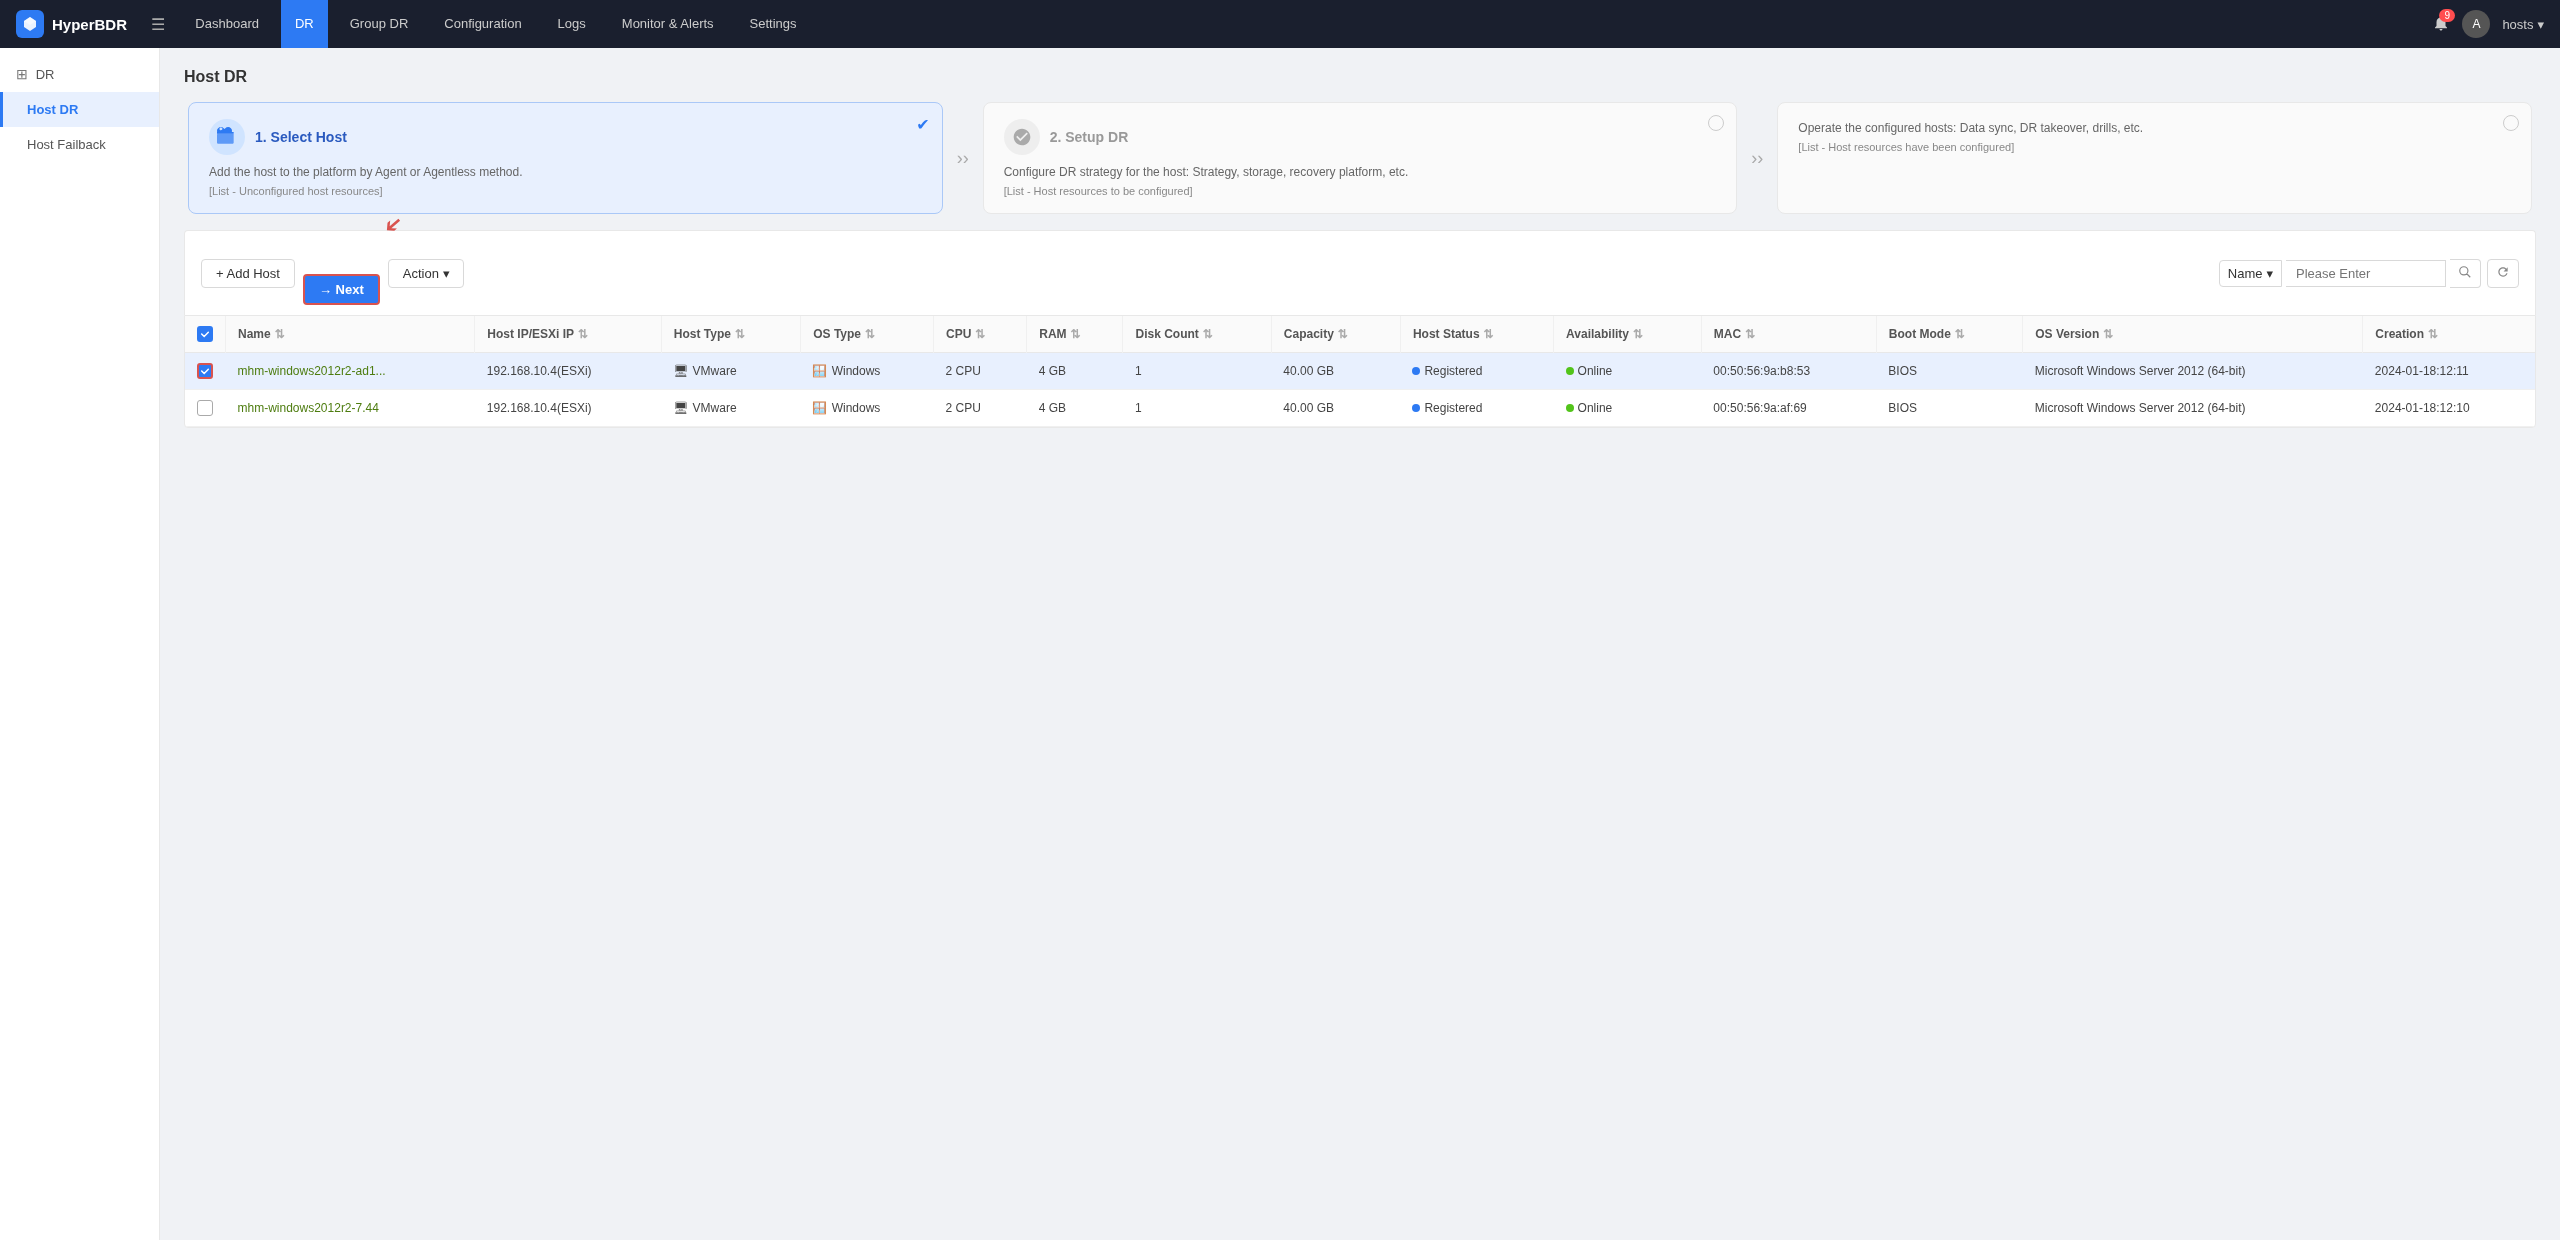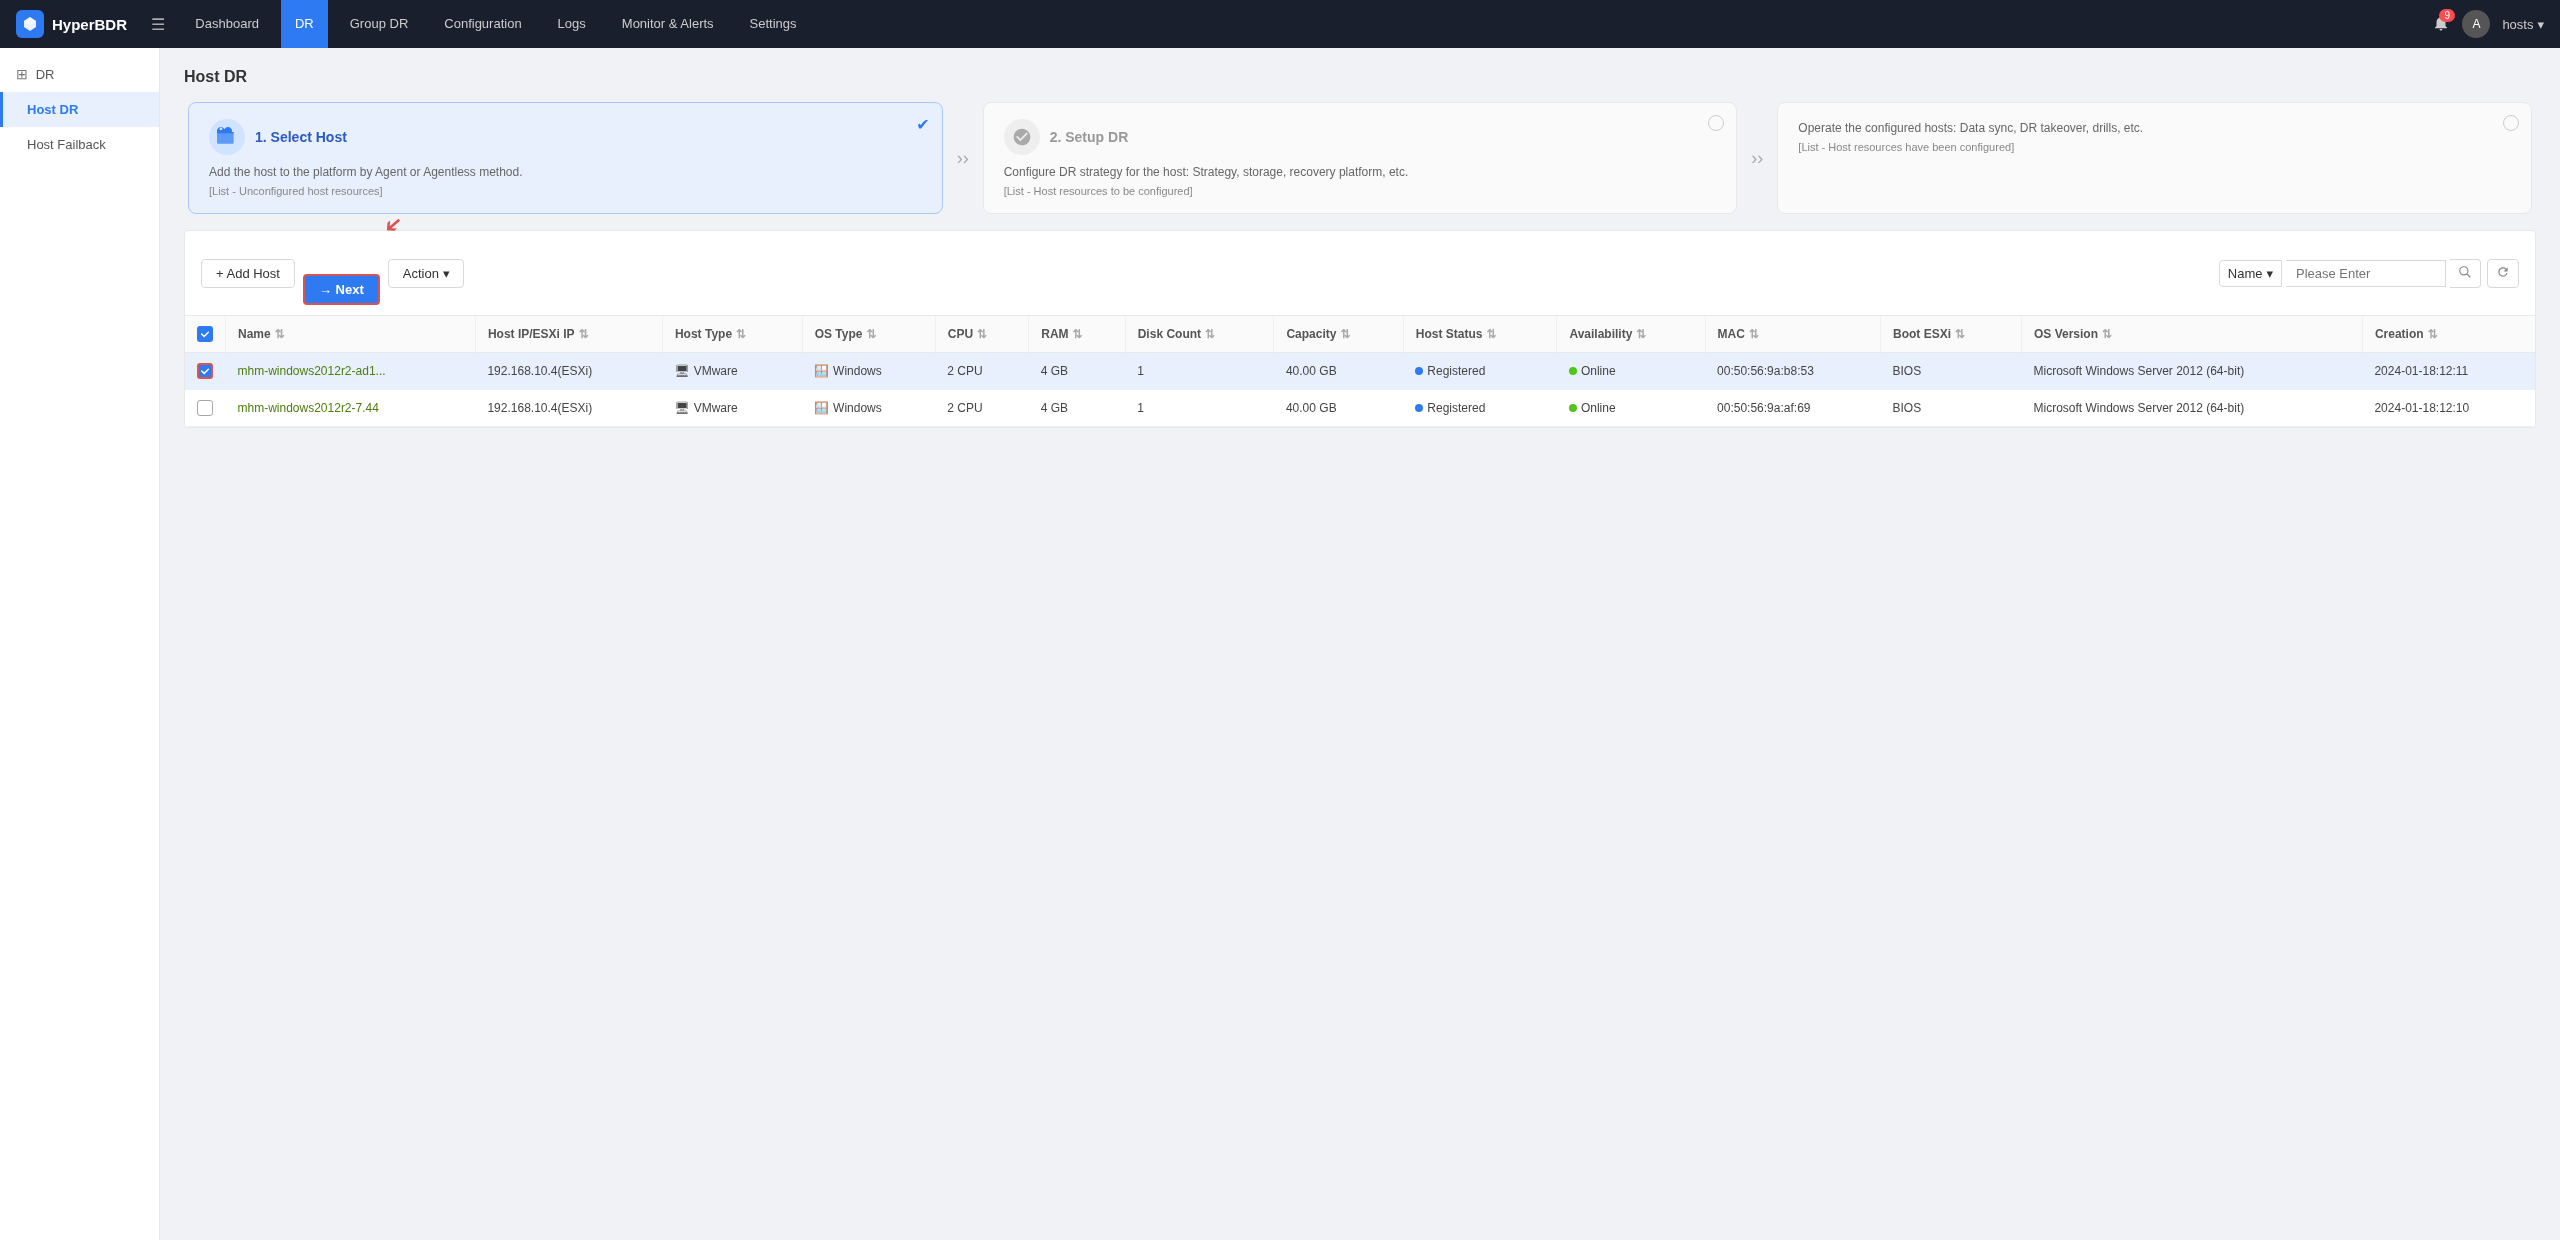--- a/index.html
+++ b/index.html
@@ -341,21 +341,21 @@
               </div>
           </th>
           <th>
             <div class="th-sort">
                 <span>MAC</span>
                 <span style="color:#aaa;">⇅</span>
               </div>
           </th>
           <th>
             <div class="th-sort">
-                <span>Boot ESXi</span>
+                <span>Boot Mode</span>
                 <span style="color:#aaa;">⇅</span>
               </div>
           </th>
           <th>
             <div class="th-sort">
                 <span>OS Version</span>
                 <span style="color:#aaa;">⇅</span>
               </div>
           </th>
           <th>

